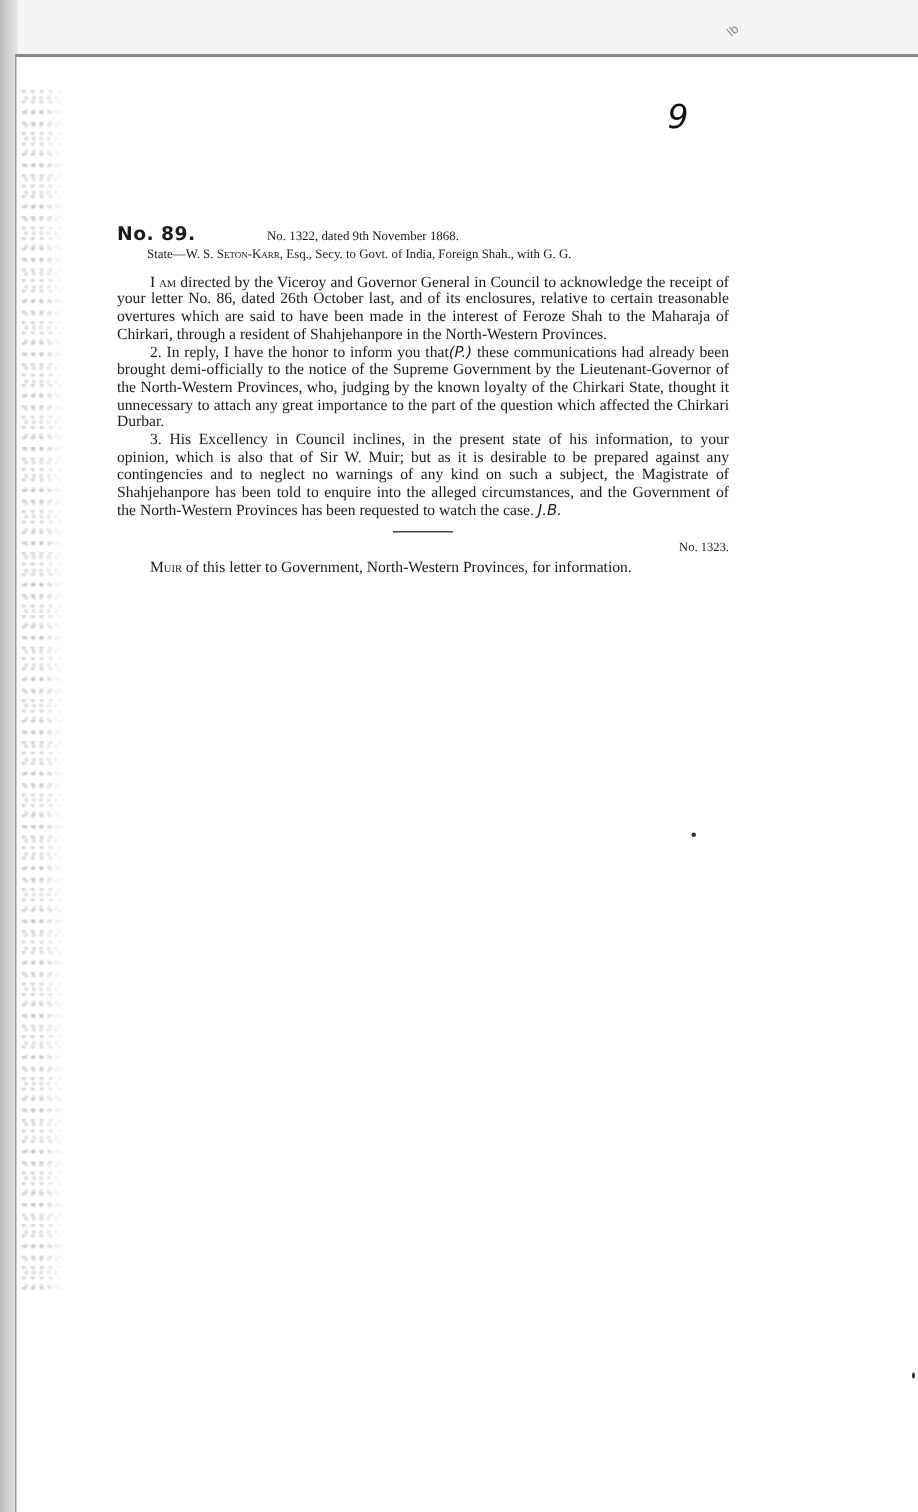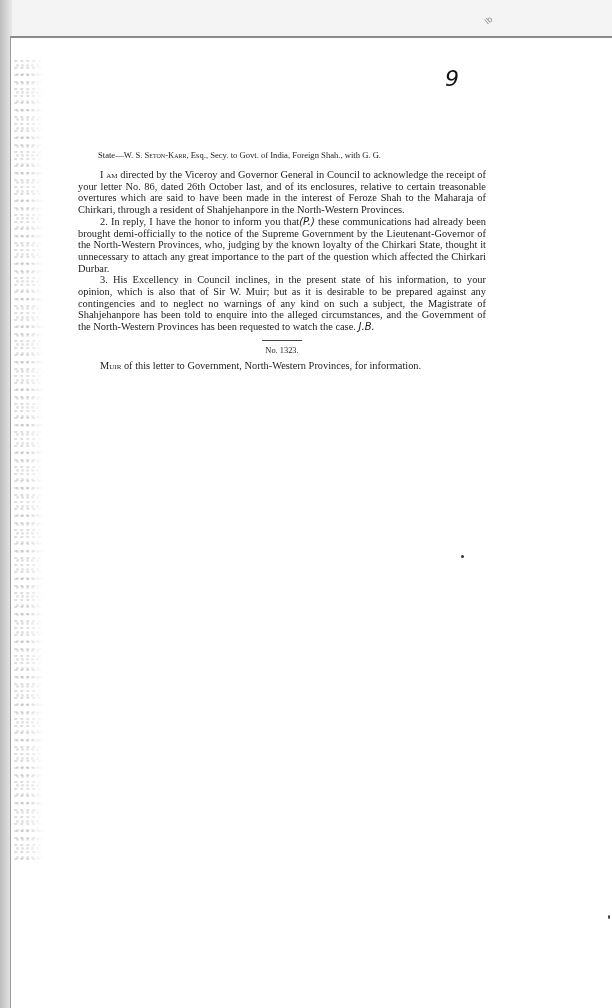--- a/index.html
+++ b/index.html
@@ -43,35 +43,39 @@
   .hdr-row { display: flex; align-items: baseline; }
   .doc-no { font-family: "DejaVu Sans", sans-serif; font-weight: bold; font-size: 12.5px; width: 100px; letter-spacing: 0.3px; }
   .dated { font-size: 8.6px; }
   .from-to { font-size: 8.6px; line-height: 11px; padding-left: 20px; }
   .from-to .sc { font-variant: small-caps; }
   p { margin: 0; text-align: justify; text-indent: 22px; }
   .para1 { margin-top: 8px; }
   .sc { font-variant: small-caps; }
   .hand { font-family: "DejaVu Sans", sans-serif; font-style: italic; font-size: 10px; color: #222; }
   .rule { width: 40px; height: 1px; background: #444; margin: 7px auto 4px auto; }
-  .sub-no { text-align: center; font-size: 8.4px; margin-bottom: 3px; }
+  .sub-no { text-align: right; font-size: 8.4px; margin-bottom: 3px; }
   .dot { position: absolute; width: 3px; height: 3px; border-radius: 50%; background: #333; }
 </style>
 </head>
 <body>
 
 <div class="binding-edge"></div>
 <div class="stray-mark">lb</div>
 
 <div class="page"></div>
 <div class="speckle"></div>
 
 <div class="folio">9</div>
 
 <div class="text">
+  <div class="hdr-row">
+    <span class="doc-no">No. 89.</span>
+    <span class="dated">No. 1322, dated 9th November 1868.</span>
+  </div>
   <div class="from-to">
     <span>State—</span><span class="sc">W. S. Seton-Karr</span><span>, Esq., Secy. to Govt. of India, Foreign Shah., with G. G.</span>
   </div>
 
   <p class="para1"><span class="sc">I am</span><span> directed by the Viceroy and Governor General in Council to acknowledge the receipt of your letter No. 86, dated 26th October last, and of its enclosures, relative to certain treasonable overtures which are said to have been made in the interest of Feroze Shah to the Maharaja of Chirkari, through a resident of Shahjehanpore in the North-Western Provinces.</span></p>
 
   <p><span>2. In reply, I have the honor to inform you that</span><span class="hand">(P.)</span><span> these communications had already been brought demi-officially to the notice of the Supreme Government by the Lieutenant-Governor of the North-Western Provinces, who, judging by the known loyalty of the Chirkari State, thought it unnecessary to attach any great importance to the part of the question which affected the Chirkari Durbar.</span></p>
 
   <p><span>3. His Excellency in Council inclines, in the present state of his information, to your opinion, which is also that of Sir W. Muir; but as it is desirable to be prepared against any contingencies and to neglect no warnings of any kind on such a subject, the Magistrate of Shahjehanpore has been told to enquire into the alleged circumstances, and the Government of the North-Western Provinces has been requested to watch the case.</span> <span class="hand">J.B.</span></p>
 

